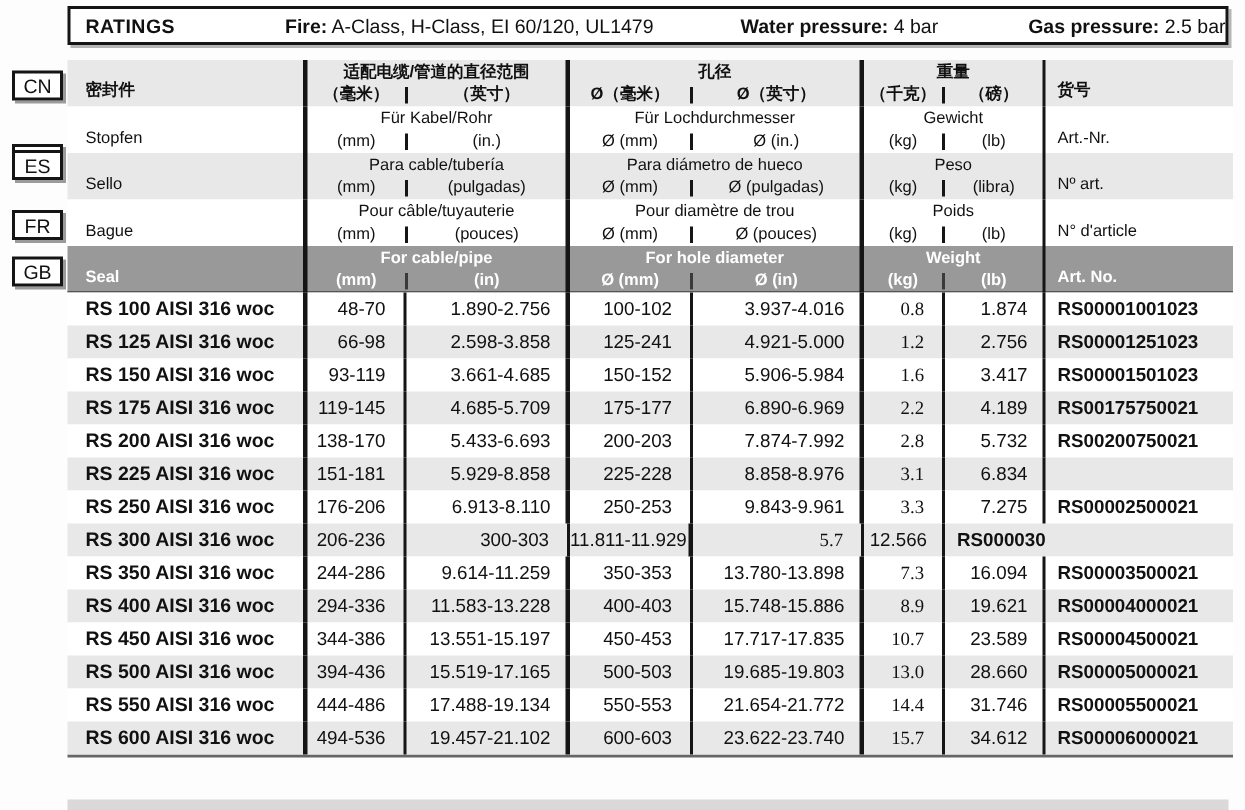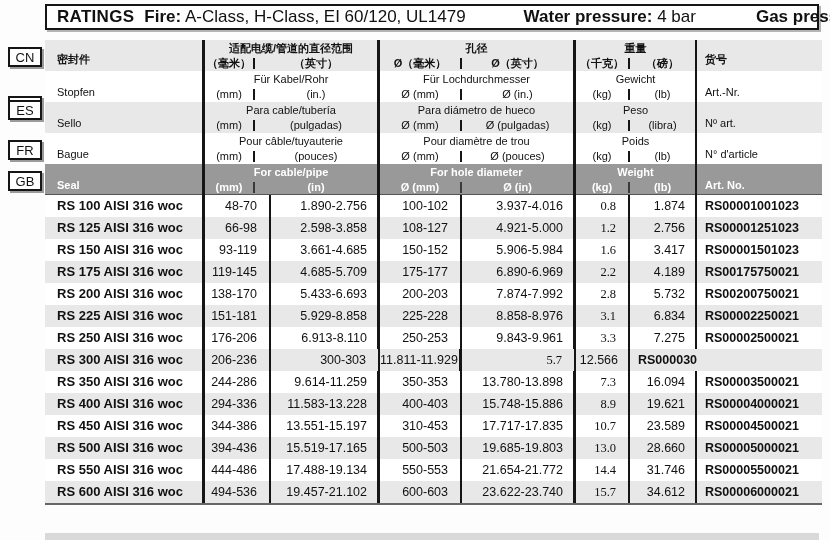--- a/index.html
+++ b/index.html
@@ -6,21 +6,21 @@
   html,body { background:#ffffff; }
   .page {
     position: relative; width: 830px; height: 540px;
     background: #fdfdfd; overflow: hidden;
     font-family: "Liberation Sans", sans-serif; color: #111;
   }
   
   .ratings-bar {
     position: absolute; left: 45px; top: 4px; width: 774px; height: 26px;
     background: #fff; border: 2px solid #151515; box-shadow: 2px 2px 0 #b5b5b5;
-    display: flex; align-items: center; font-size: 17px; white-space: nowrap;
+    display: flex; align-items: center; font-size: 13px; white-space: nowrap;
   }
   .rt-title { font-weight: bold; margin-left: 10px; width: 131px; letter-spacing: .3px; }
   .rt-item { display: inline; }
   .rt-item b { font-weight: bold; }
   .rt-item .v { font-weight: normal; }
   .rt-fire  { margin-left: 10px; }
   .rt-water { margin-left: 58px; }
   .rt-gas   { margin-left: 60px; }
   
   .lang-box {
@@ -40,21 +40,21 @@
   .hrow.cn { font-weight: bold; }
   .hc { display: flex; flex-direction: column; justify-content: flex-end; }
   .c-hname { border-right: 3px solid #151515; padding: 0 0 4px 12px; }
   .c-hcable, .c-hhole { border-right: 3px solid #151515; }
   .c-hweight { border-right: 2px solid #151515; }
   .c-hart { padding: 0 0 4px 8px; }
   .htitle { text-align: center; line-height: 13px; padding-top: 2px; }
   .hunits { height: 16px; display: flex; align-items: center; }
   .hunits span { text-align: center; line-height: 14px; }
   .hsep { width: 2px; height: 11px; background: #151515; align-self: center; }
-  .u-c1 { width: 48px; } .u-c2 { flex: 1; }
+  .u-c1 { width: 65px; } .u-c2 { flex: 1; }
   .u-h1 { width: 80px; } .u-h2 { flex: 1; }
   .u-w1 { width: 52px; } .u-w2 { flex: 1; }
   .hrow.gb { border-bottom: 1px solid #555; }
   
   .drow {
     display: grid; grid-template-columns: 160px 66px 109px 82px 114px 54px 67px 125px;
     height: 22px; line-height: 22px; font-size: 12.5px;
   }
   .drow.odd  { background: #fff; }
   .drow.even { background: #e8e8e8; }
@@ -261,21 +261,21 @@
           <div class="dc c-dmm">100-102</div>
           <div class="dc c-din">3.937-4.016</div>
           <div class="dc c-kg">0.8</div>
           <div class="dc c-lb">1.874</div>
           <div class="dc c-art">RS00001001023</div>
         </div>
         <div class="drow even">
           <div class="dc c-name">RS 125 AISI 316 woc</div>
           <div class="dc c-cmm">66-98</div>
           <div class="dc c-cin">2.598-3.858</div>
-          <div class="dc c-dmm">108-127</div>
+          <div class="dc c-dmm">125-241</div>
           <div class="dc c-din">4.921-5.000</div>
           <div class="dc c-kg">1.2</div>
           <div class="dc c-lb">2.756</div>
           <div class="dc c-art">RS00001251023</div>
         </div>
         <div class="drow odd">
           <div class="dc c-name">RS 150 AISI 316 woc</div>
           <div class="dc c-cmm">93-119</div>
           <div class="dc c-cin">3.661-4.685</div>
           <div class="dc c-dmm">150-152</div>
@@ -305,21 +305,20 @@
           <div class="dc c-art">RS00200750021</div>
         </div>
         <div class="drow even">
           <div class="dc c-name">RS 225 AISI 316 woc</div>
           <div class="dc c-cmm">151-181</div>
           <div class="dc c-cin">5.929-8.858</div>
           <div class="dc c-dmm">225-228</div>
           <div class="dc c-din">8.858-8.976</div>
           <div class="dc c-kg">3.1</div>
           <div class="dc c-lb">6.834</div>
-          <div class="dc c-art">RS00002250021</div>
         </div>
         <div class="drow odd">
           <div class="dc c-name">RS 250 AISI 316 woc</div>
           <div class="dc c-cmm">176-206</div>
           <div class="dc c-cin">6.913-8.110</div>
           <div class="dc c-dmm">250-253</div>
           <div class="dc c-din">9.843-9.961</div>
           <div class="dc c-kg">3.3</div>
           <div class="dc c-lb">7.275</div>
           <div class="dc c-art">RS00002500021</div>
@@ -350,21 +349,21 @@
           <div class="dc c-dmm">400-403</div>
           <div class="dc c-din">15.748-15.886</div>
           <div class="dc c-kg">8.9</div>
           <div class="dc c-lb">19.621</div>
           <div class="dc c-art">RS00004000021</div>
         </div>
         <div class="drow odd">
           <div class="dc c-name">RS 450 AISI 316 woc</div>
           <div class="dc c-cmm">344-386</div>
           <div class="dc c-cin">13.551-15.197</div>
-          <div class="dc c-dmm">310-453</div>
+          <div class="dc c-dmm">450-453</div>
           <div class="dc c-din">17.717-17.835</div>
           <div class="dc c-kg">10.7</div>
           <div class="dc c-lb">23.589</div>
           <div class="dc c-art">RS00004500021</div>
         </div>
         <div class="drow even">
           <div class="dc c-name">RS 500 AISI 316 woc</div>
           <div class="dc c-cmm">394-436</div>
           <div class="dc c-cin">15.519-17.165</div>
           <div class="dc c-dmm">500-503</div>

